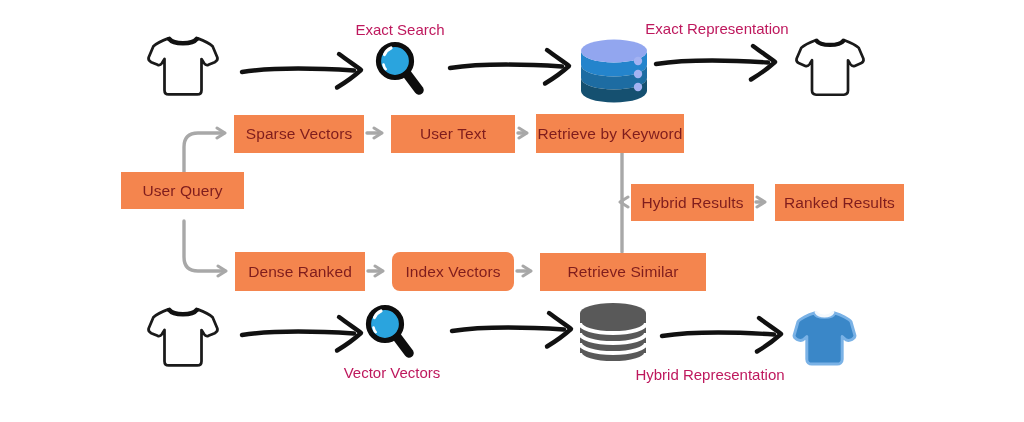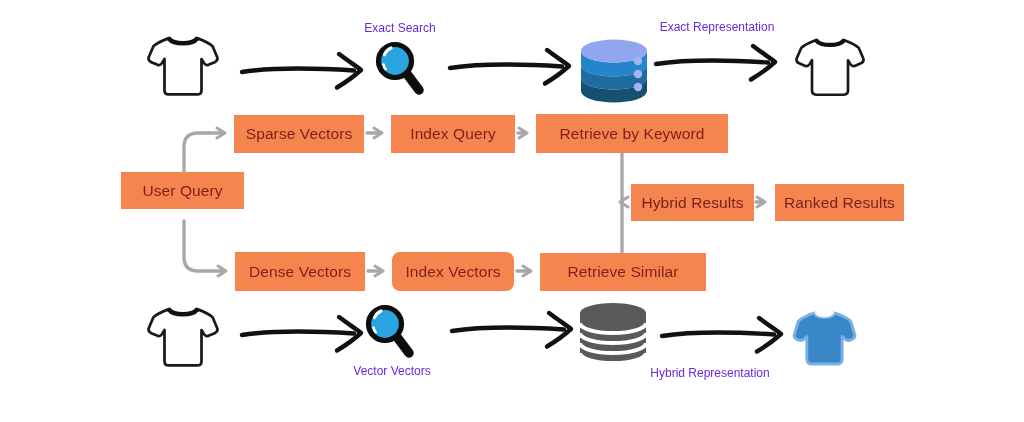--- a/index.html
+++ b/index.html
@@ -8,21 +8,21 @@
     font-family:"Liberation Sans", sans-serif;
   }
   .abs{position:absolute;}
   svg{display:block;overflow:visible;}
   .node{
     position:absolute;background:#F4854E;color:#7f1d1d;
     display:flex;align-items:center;justify-content:center;
     font-size:15.5px;font-weight:500;letter-spacing:.1px;white-space:nowrap;
   }
   .flow-label{
-    position:absolute;color:#6d28d9;font-size:12px;font-weight:500;
+    position:absolute;color:#be185d;font-size:15px;font-weight:500;
     text-align:center;white-space:nowrap;
   }
   .overlay{position:absolute;left:0;top:0;width:1024px;height:422px;pointer-events:none;}
   .under{z-index:1}.over{z-index:2}
 </style>
 </head>
 <body>
 
 <div class="canvas">
 
@@ -62,25 +62,25 @@
     </g>
   </svg>
 
   <div class="flow-label over" style="left:330px;top:21px;width:140px;">Exact Search</div>
   <div class="flow-label over" style="left:617px;top:20px;width:200px;">Exact Representation</div>
   <div class="flow-label over" style="left:322px;top:364px;width:140px;">Vector Vectors</div>
   <div class="flow-label over" style="left:610px;top:366px;width:200px;">Hybrid Representation</div>
 
   <div class="node over" style="left:121px;top:172px;width:123px;height:37px;">User Query</div>
   <div class="node over" style="left:234px;top:115px;width:130px;height:38px;">Sparse Vectors</div>
-  <div class="node over" style="left:391px;top:115px;width:124px;height:38px;">Index Query</div>
-  <div class="node over" style="left:536px;top:114px;width:192px;height:39px;">Retrieve by Keyword</div>
+  <div class="node over" style="left:391px;top:115px;width:124px;height:38px;">User Text</div>
+  <div class="node over" style="left:536px;top:114px;width:148px;height:39px;">Retrieve by Keyword</div>
   <div class="node over" style="left:631px;top:184px;width:123px;height:37px;">Hybrid Results</div>
   <div class="node over" style="left:775px;top:184px;width:129px;height:37px;">Ranked Results</div>
-  <div class="node over" style="left:235px;top:252px;width:130px;height:39px;">Dense Vectors</div>
+  <div class="node over" style="left:235px;top:252px;width:130px;height:39px;">Dense Ranked</div>
   <div class="node over" style="left:392px;top:252px;width:122px;height:39px;border-radius:8px;">Index Vectors</div>
   <div class="node over" style="left:540px;top:253px;width:166px;height:38px;">Retrieve Similar</div>
 
   <svg class="abs over" style="left:146px;top:31px;" width="74" height="74" viewBox="0 0 70 70">
     <path d="M21,7 C17,8.5 10,11.5 7,14.5 L2.5,25 C2,27 3,28.5 5,29.5 L11,32 C12.5,32.5 14,32 15,30.5 L17.5,26.5 L17.5,56 C17.5,58.5 19,60 21.5,60 L48.5,60 C51,60 52.5,58.5 52.5,56 L52.5,26.5 L55,30.5 C56,32 57.5,32.5 59,32 L65,29.5 C67,28.5 68,27 67.5,25 L63,14.5 C60,11.5 53,8.5 49,7 C47,12.5 23,12.5 21,7 Z" fill="#ffffff" stroke="#1a1a1a" stroke-width="2.6" stroke-linejoin="round"></path>
     <path d="M22,7.5 C26,13 44,13 48,7.5" fill="none" stroke="#111111" stroke-width="4.2" stroke-linecap="round"></path>
   </svg>
 
   <svg class="abs over" style="left:370px;top:37px;" width="56" height="62" viewBox="0 0 56 62">
     <path d="M37,37 L49,53" stroke="#0d0d0d" stroke-width="9.5" stroke-linecap="round"></path>

